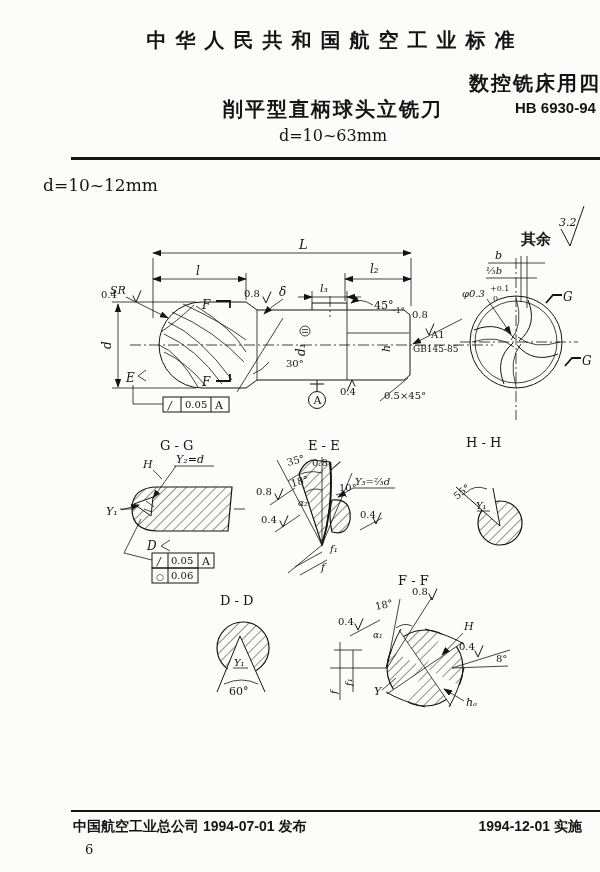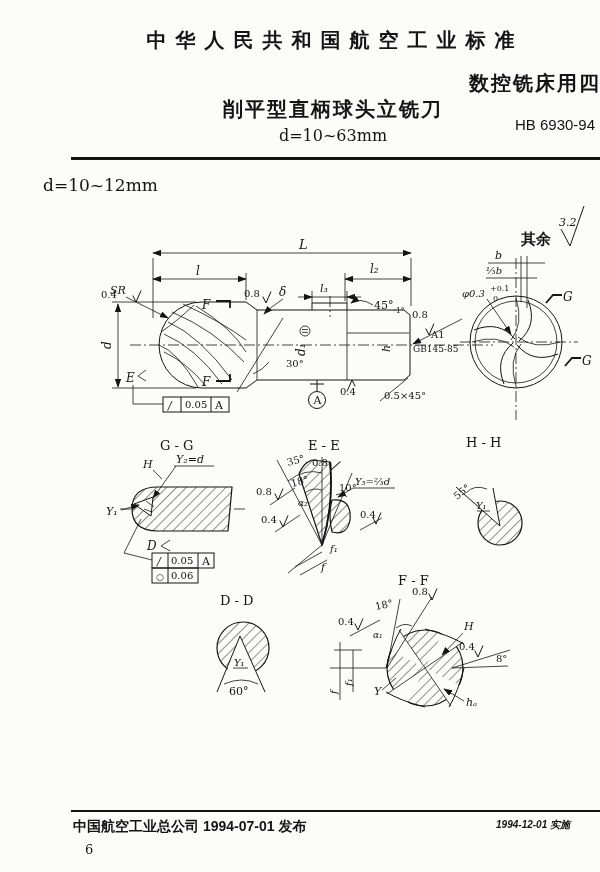--- a/index.html
+++ b/index.html
@@ -3,30 +3,30 @@
 <meta charset="utf-8">
 <style>
   html,body{margin:0;padding:0;background:#888;}
   .page{position:relative;width:600px;height:872px;background:#fcfcfb;overflow:hidden;
         font-family:"Liberation Sans",sans-serif;color:#141414;}
   .abs{position:absolute;margin-left:43px;}
   .cn{font-family:"Liberation Sans",sans-serif;font-weight:bold;color:#141414;}
   .std-title{top:27px;left:0;width:584px;text-align:center;font-size:20px;letter-spacing:9px;}
   .prod1{top:70px;left:0;width:580px;text-align:right;font-size:20px;letter-spacing:2px;}
   .prod2{top:96px;left:0;width:580px;text-align:center;font-size:20px;letter-spacing:2px;}
-  .code{top:116px;left:472px;font-size:15px;font-weight:normal;}
+  .code{top:99px;left:472px;font-size:15px;font-weight:bold;}
   .range{top:126px;left:0;width:580px;text-align:center;font-size:16px;
          font-family:"DejaVu Serif","Liberation Serif",serif;}
   .variant{top:175px;left:0;width:566px;font-size:17px;
          font-family:"DejaVu Serif","Liberation Serif",serif;}
   .rule{background:#141414;}
   .rule1{top:157px;left:28px;width:557px;height:3px;}
   .rule2{top:810px;left:28px;width:557px;height:2px;}
   .foot-l{top:818px;left:30px;font-size:14px;}
-  .foot-r{top:818px;right:30px;font-size:10px;font-style:italic;}
+  .foot-r{top:818px;right:18px;font-size:14px;}
   .pageno{top:842px;left:42px;font-size:13px;font-family:"DejaVu Serif",serif;}
   svg{position:absolute;top:0;left:0;}
   svg text{fill:#141414;}
   .t{font-family:"DejaVu Serif","Liberation Serif",serif;}
   .it{font-style:italic;}
   .s8{font-size:8px;} .s9{font-size:9px;} .s10{font-size:10px;}
   .s11{font-size:11px;} .s12{font-size:12px;} .s13{font-size:13px;}
   .cnb{font-family:"Liberation Sans",sans-serif;font-weight:bold;font-size:15px;}
   .ln{stroke:#141414;stroke-width:1;fill:none;}
   .thn{stroke-width:0.8;}

